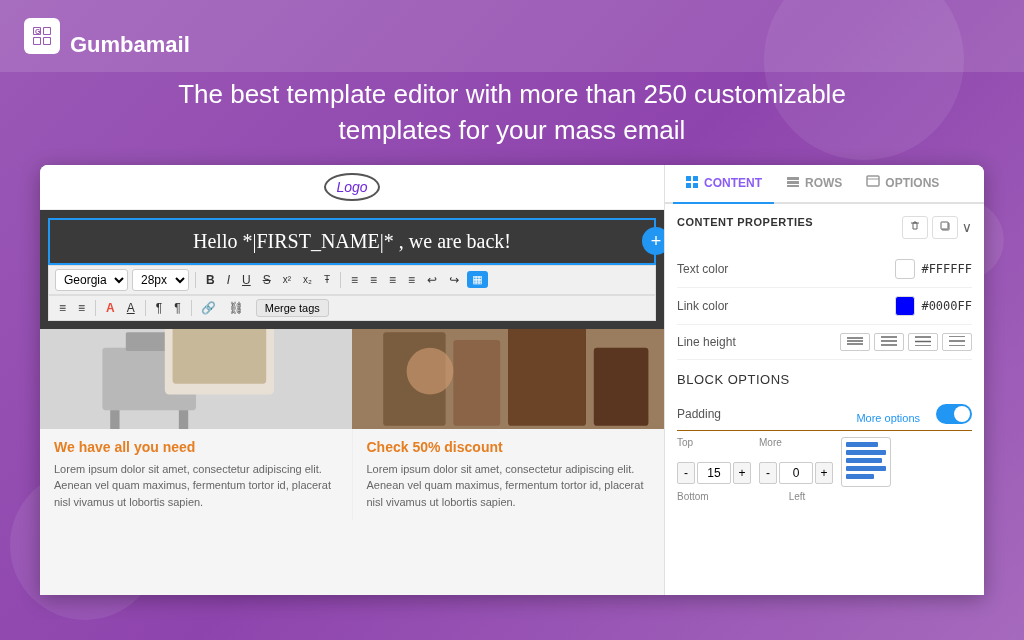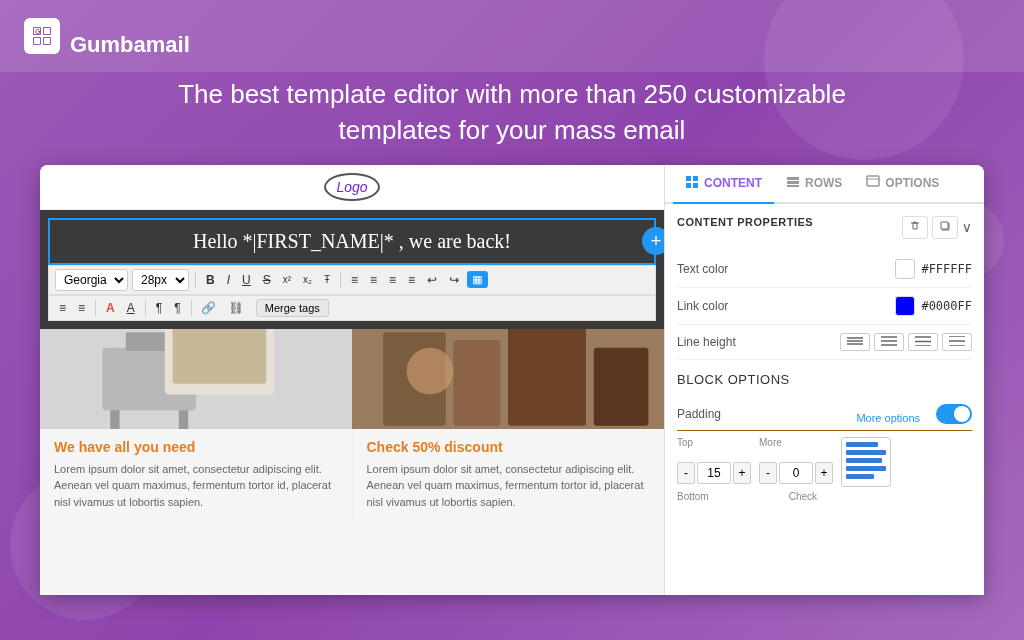--- a/index.html
+++ b/index.html
@@ -727,18 +727,18 @@
             <div class="mini-line" style="width:100%;height:5px;"></div>
             <div class="mini-line" style="width:90%;height:5px;"></div>
             <div class="mini-line" style="width:100%;height:5px;"></div>
             <div class="mini-line" style="width:70%;height:5px;"></div>
           </div>
         </div>
       </div>
 
       <div style="display:flex;gap:80px;margin-top:4px;">
         <span class="padding-group-label">Bottom</span>
-        <span class="padding-group-label">Check</span>
+        <span class="padding-group-label">Left</span>
       </div>
 
     </div>
   </div>
 </div>
 
 </body></html>

